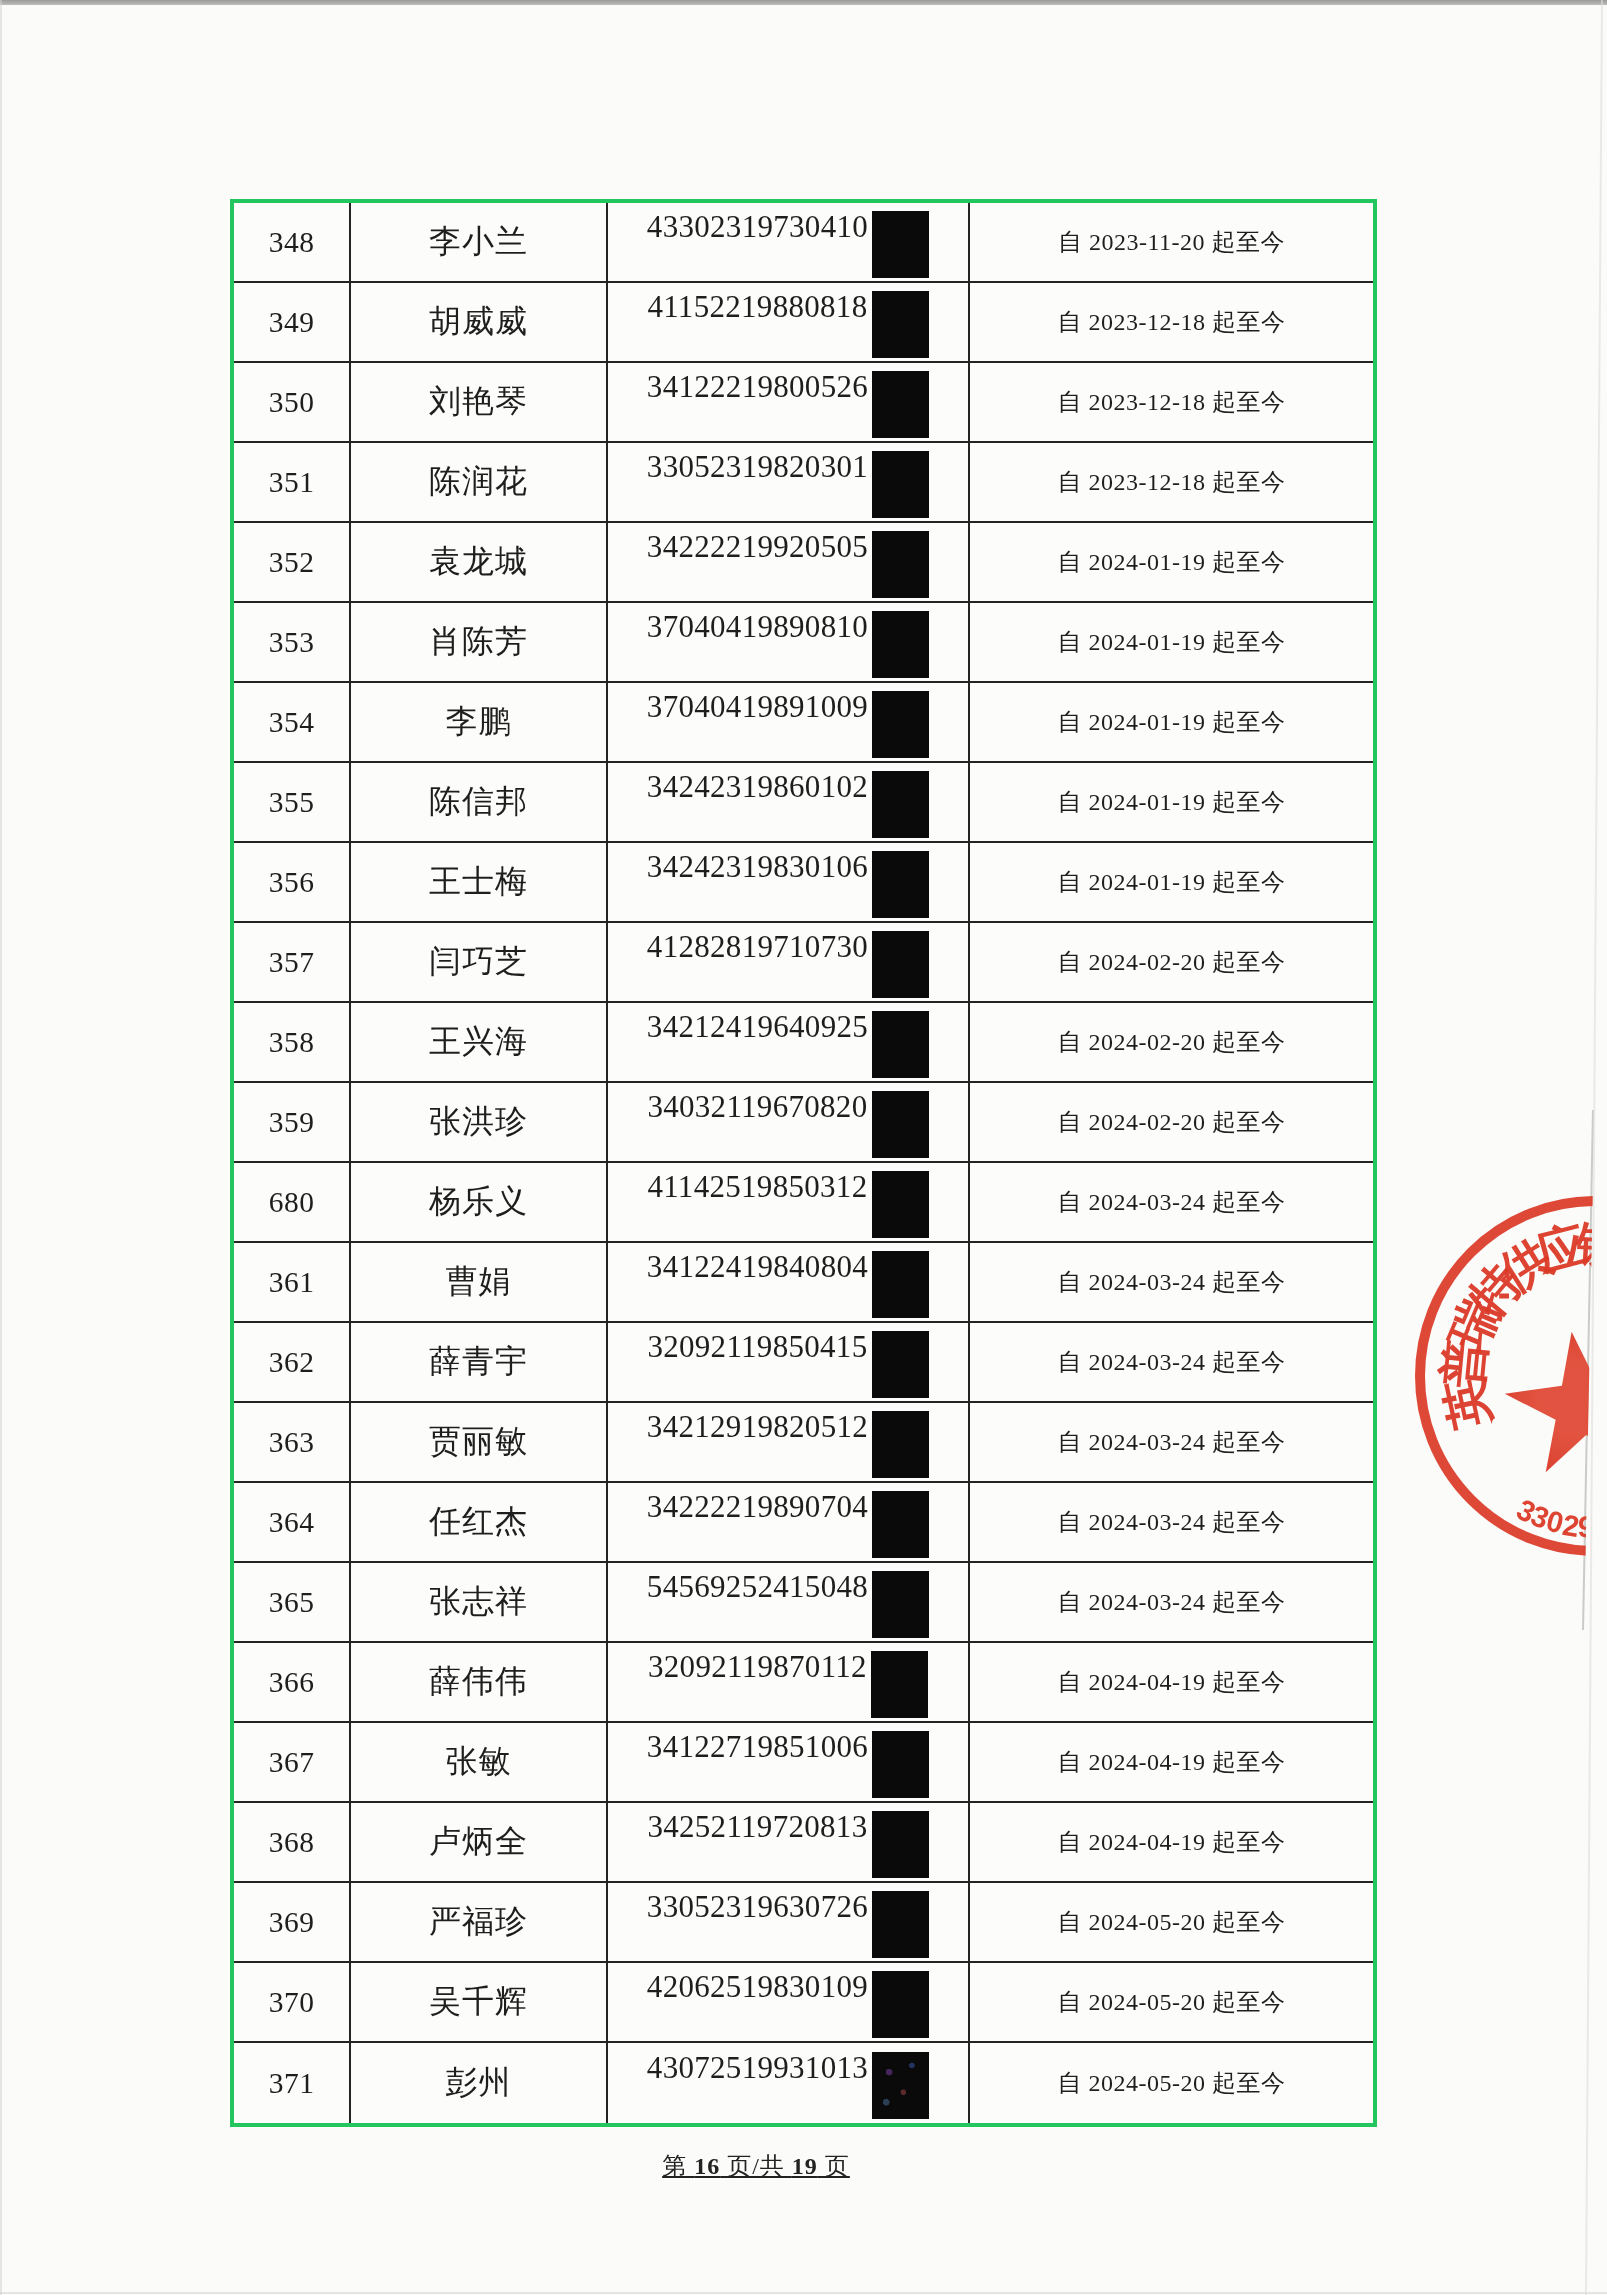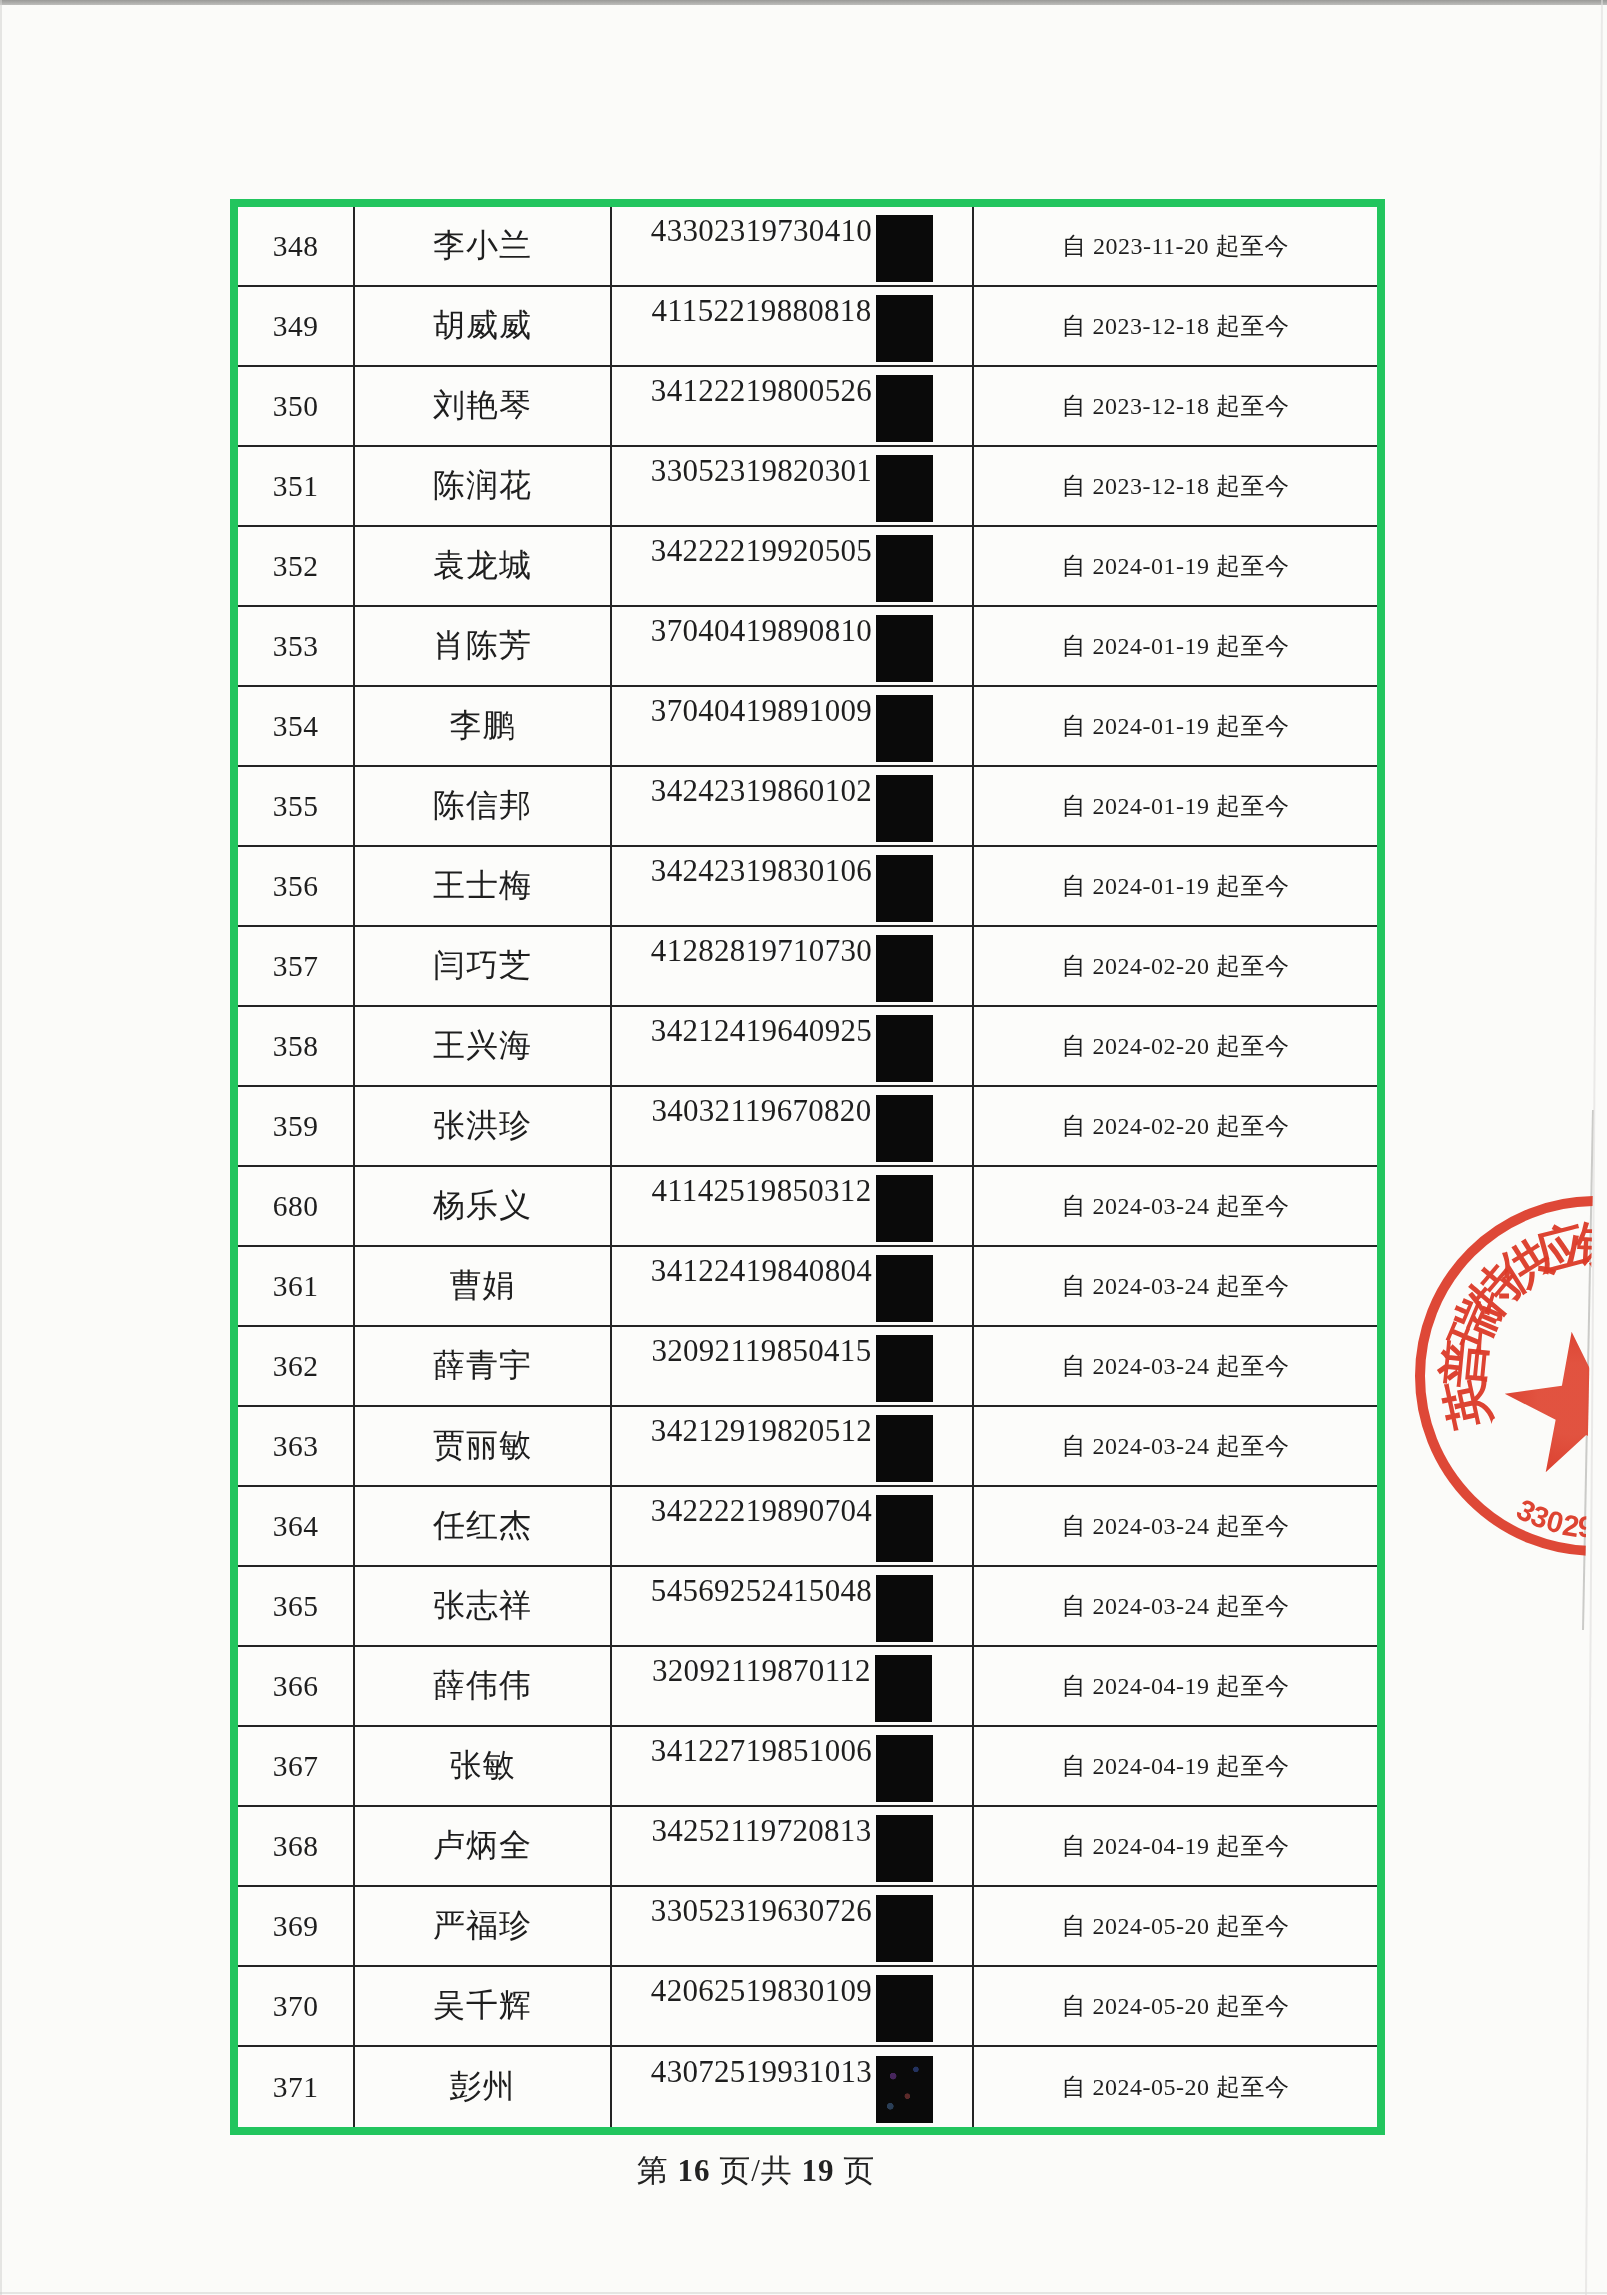--- a/index.html
+++ b/index.html
@@ -23,21 +23,21 @@
     background:#c2c2c0;transform:rotate(1.1deg);opacity:.85;}
   .paper-edge-faint{position:absolute;left:1593px;top:0;width:1.5px;height:2295px;
     background:#dfdedc;transform:rotate(0.4deg);opacity:.6;}
 
   
   #roster{
     position:absolute;left:230px;top:199px;
     display:grid;
     grid-template-columns:117px 257px 362px 403px;
     grid-auto-rows:80px;
-    border:8px solid #22c55e;
+    border:4px solid #22c55e;
     background:#fcfcfa;
   }
   .row{display:contents;}
   .cell{
     border-right:2px solid #242424;
     border-bottom:2px solid #242424;
     display:flex;align-items:center;justify-content:center;
     overflow:hidden;
   }
   .row .cell:nth-child(4){border-right:none;}
@@ -57,21 +57,21 @@
       radial-gradient(circle at 70% 20%, rgba(60,90,180,.5) 0 2.5px, transparent 3.1px),
       radial-gradient(circle at 55% 60%, rgba(190,80,80,.45) 0 2.5px, transparent 3.1px),
       radial-gradient(circle at 25% 75%, rgba(90,140,200,.4) 0 3.1px, transparent 3.6px),
       #0a0a0a;
   }
   .c-date{font-size:24px;letter-spacing:0.5px;white-space:pre;text-align:right;}
 
   
   #footer{
     position:absolute;left:0;top:2150px;width:1512px;
-    text-align:center;font-size:31px;letter-spacing:1px;color:#222;
+    text-align:center;font-size:24px;letter-spacing:1px;color:#222;text-decoration:underline;
   }
   #footer .num{font-weight:bold;font-family:"Liberation Serif","DejaVu Serif",serif;}
 
   
   #stamp{
     position:absolute;left:1396px;top:1182px;width:200px;height:402px;
     clip-path:polygon(0 0,197px 0,189px 402px,0 402px);
     pointer-events:none;
   }
   .stamp-ring{

